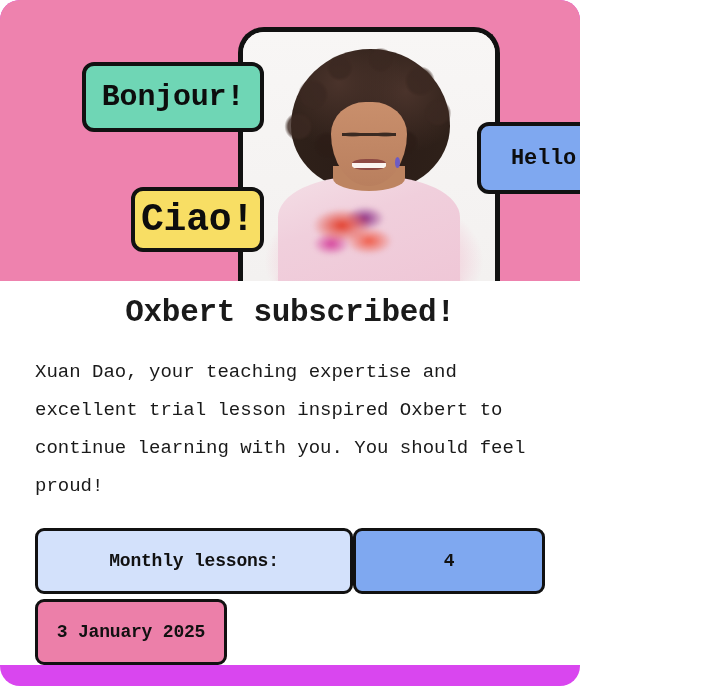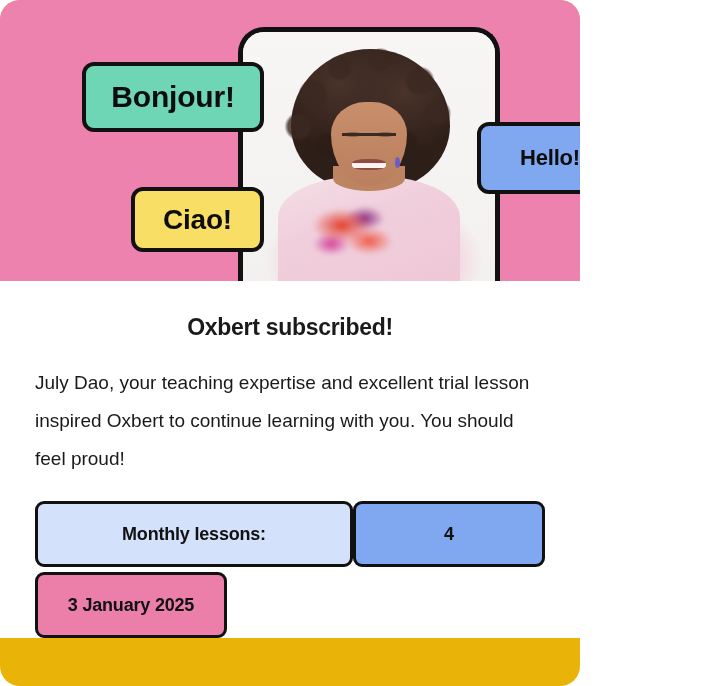--- a/index.html
+++ b/index.html
@@ -13,23 +13,24 @@
     background: #ffffff;
     font-family: "Liberation Sans", sans-serif;
     -webkit-font-smoothing: antialiased;
   }
 
   .card {
     position: relative;
     width: 580px;
     height: 686px;
     box-sizing: border-box;
-    background: #eab308;
+    background: #d946ef;
     border-radius: 20px;
     overflow: hidden;
+    font-family: Liberation Mono, monospace;
   }
 
   
   .hero {
     position: relative;
     width: 720px;
     height: 281px;
     background: #ee82ae;
     overflow: hidden;
   }
@@ -185,42 +186,42 @@
     height: 70px;
     background: #6fd6b5;
     font-size: 30px;
   }
   .bubble-ciao {
     left: 131px;
     top: 187px;
     width: 133px;
     height: 65px;
     background: #f8de64;
-    font-size: 28px;
+    font-size: 38px;
   }
   .bubble-hello {
     left: 477px;
     top: 122px;
     width: 146px;
     height: 72px;
     background: #7fa8f0;
     font-size: 22px;
   }
 
   
   .body-wrap {
     position: relative;
     padding: 0 35px;
     background: #ffffff;
   }
   .title {
     margin: 0;
-    padding-top: 33px;
+    padding-top: 14px;
     text-align: center;
-    font-size: 23px;
+    font-size: 31px;
     font-weight: bold;
     color: #1a1a1a;
     letter-spacing: -0.3px;
   }
   .paragraph {
     margin: 23px 0 0 0;
     font-size: 19px;
     line-height: 38px;
     color: #1a1a1a;
   }
@@ -279,21 +280,21 @@
 
     <div class="bubble bubble-ciao">Ciao!</div>
 
     <div class="bubble bubble-hello">Hello!</div>
   </div>
 
   <div class="body-wrap">
 
     <h1 class="title">Oxbert subscribed!</h1>
 
-    <p class="paragraph">July Dao, your teaching expertise and excellent trial lesson inspired Oxbert to continue learning with you. You should feel proud!</p>
+    <p class="paragraph">Xuan Dao, your teaching expertise and excellent trial lesson inspired Oxbert to continue learning with you. You should feel proud!</p>
 
     <div class="details">
 
       <div class="detail-row">
         <div class="pill pill-label pill-lessons-label">Monthly lessons:</div>
         <div class="pill pill-value pill-lessons-value">4</div>
       </div>
 
       <div class="detail-row">
         <div class="pill pill-value pill-renewal-value">3 January 2025</div>

